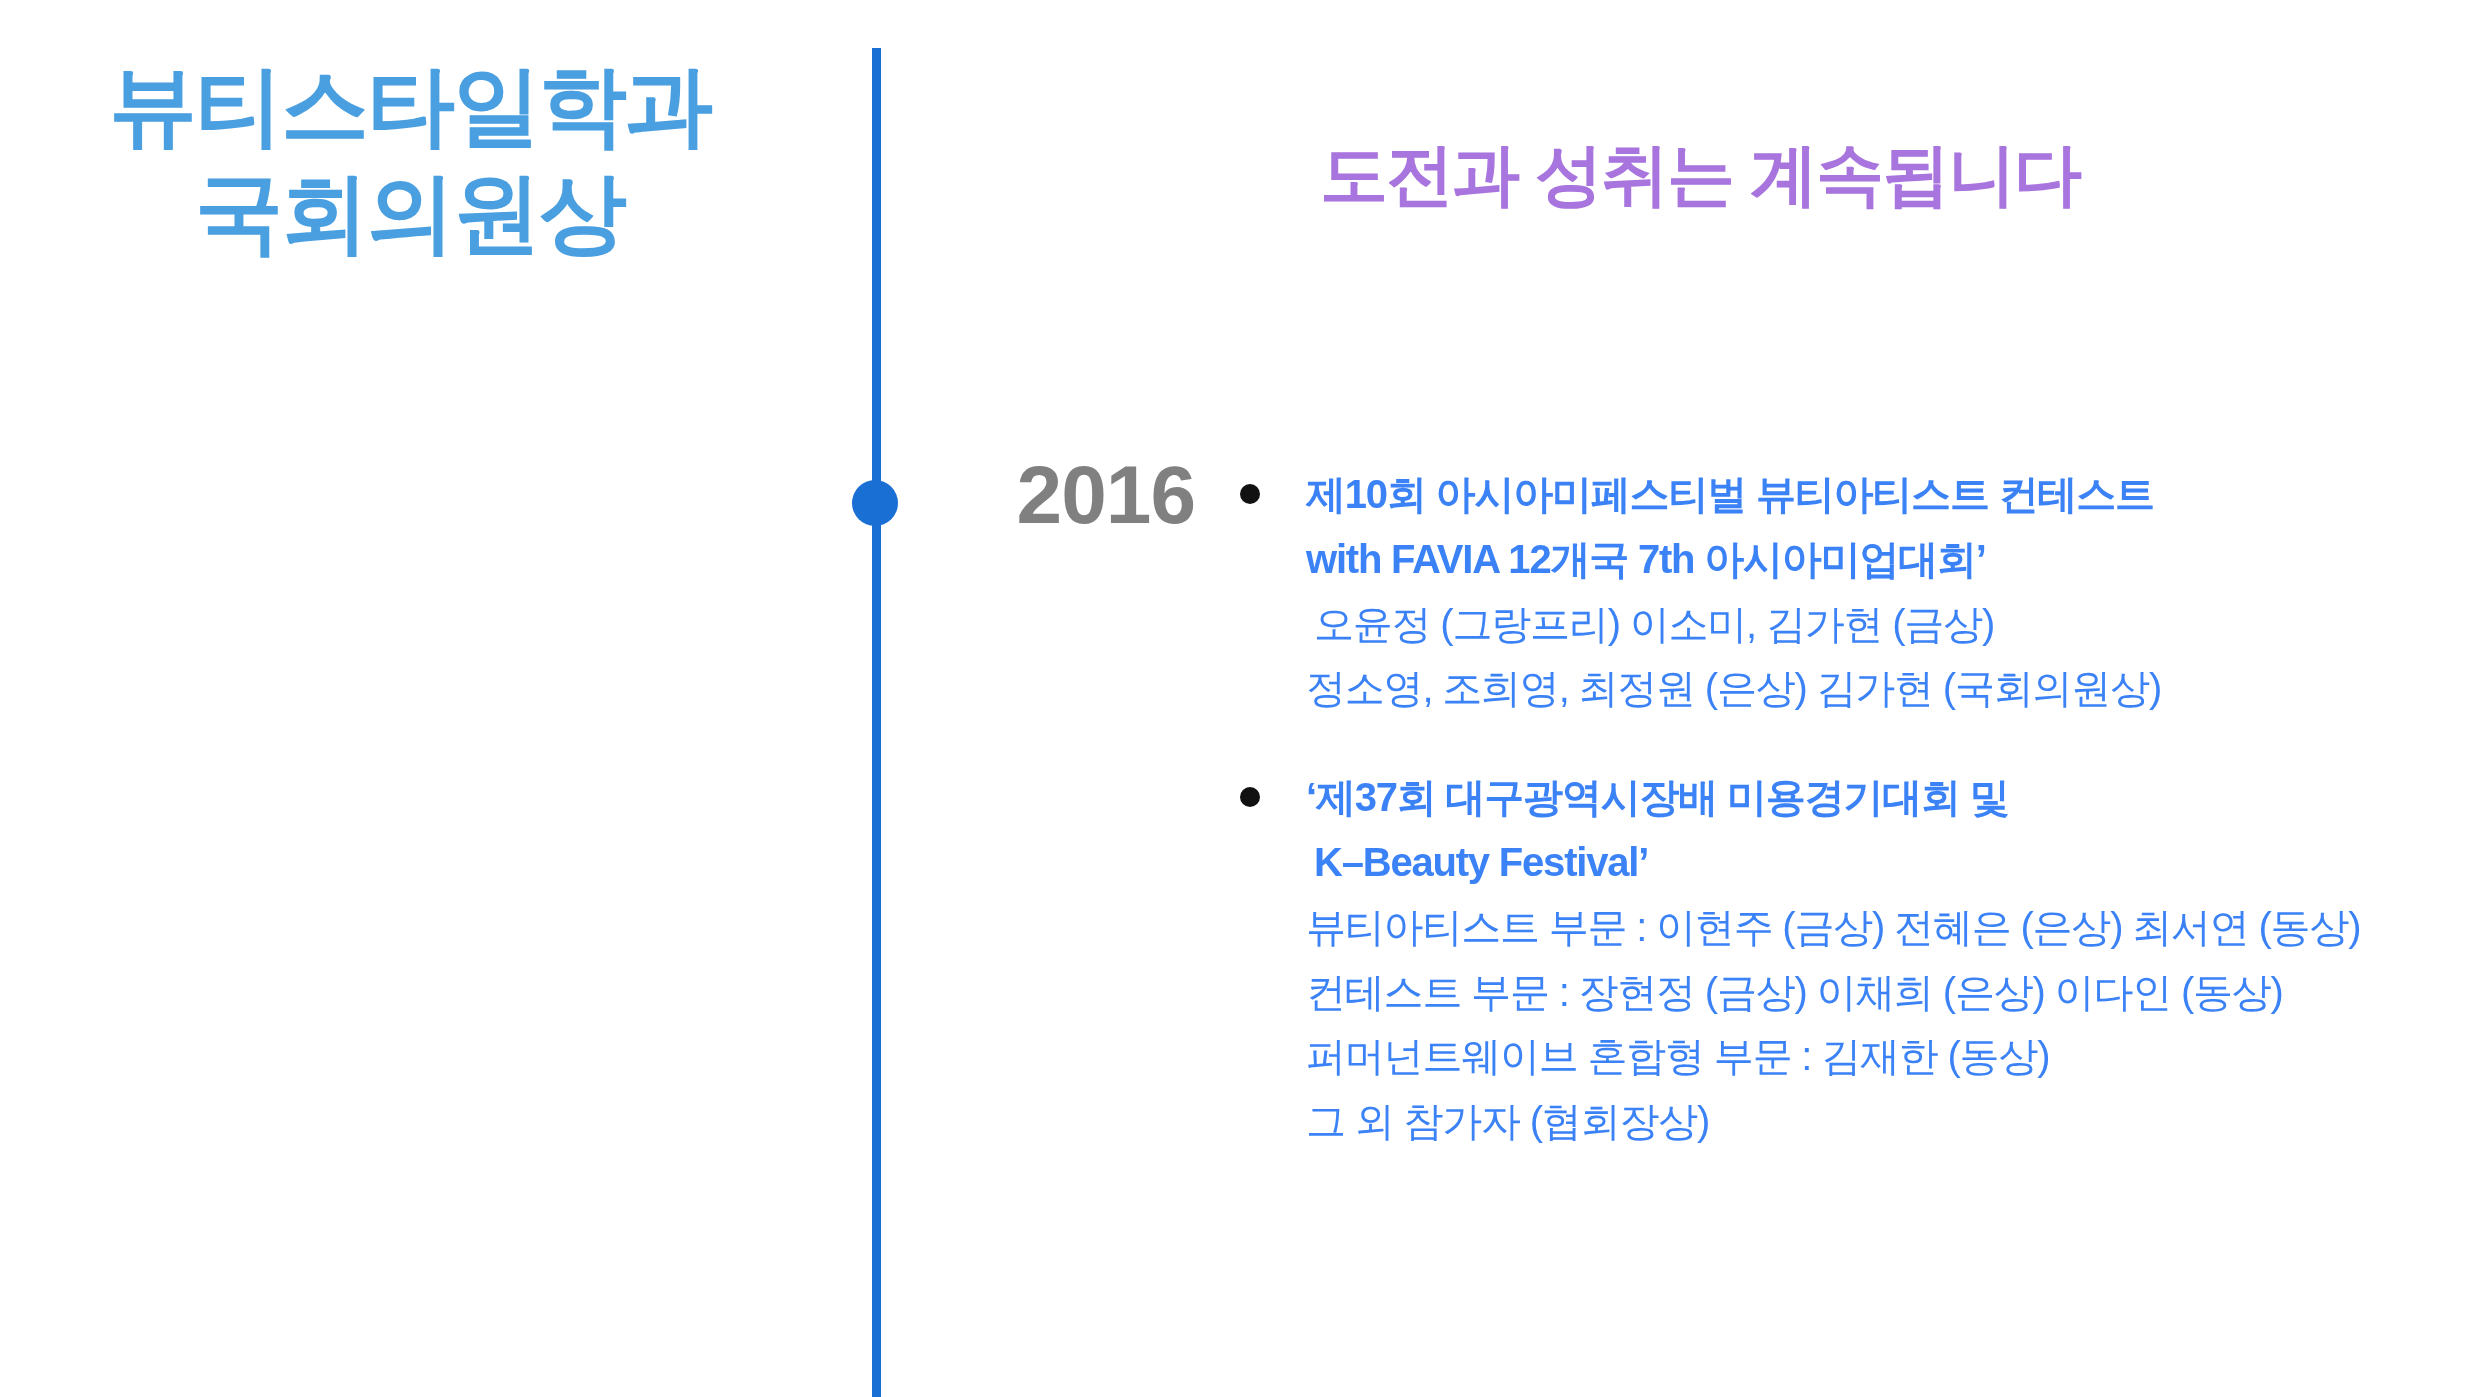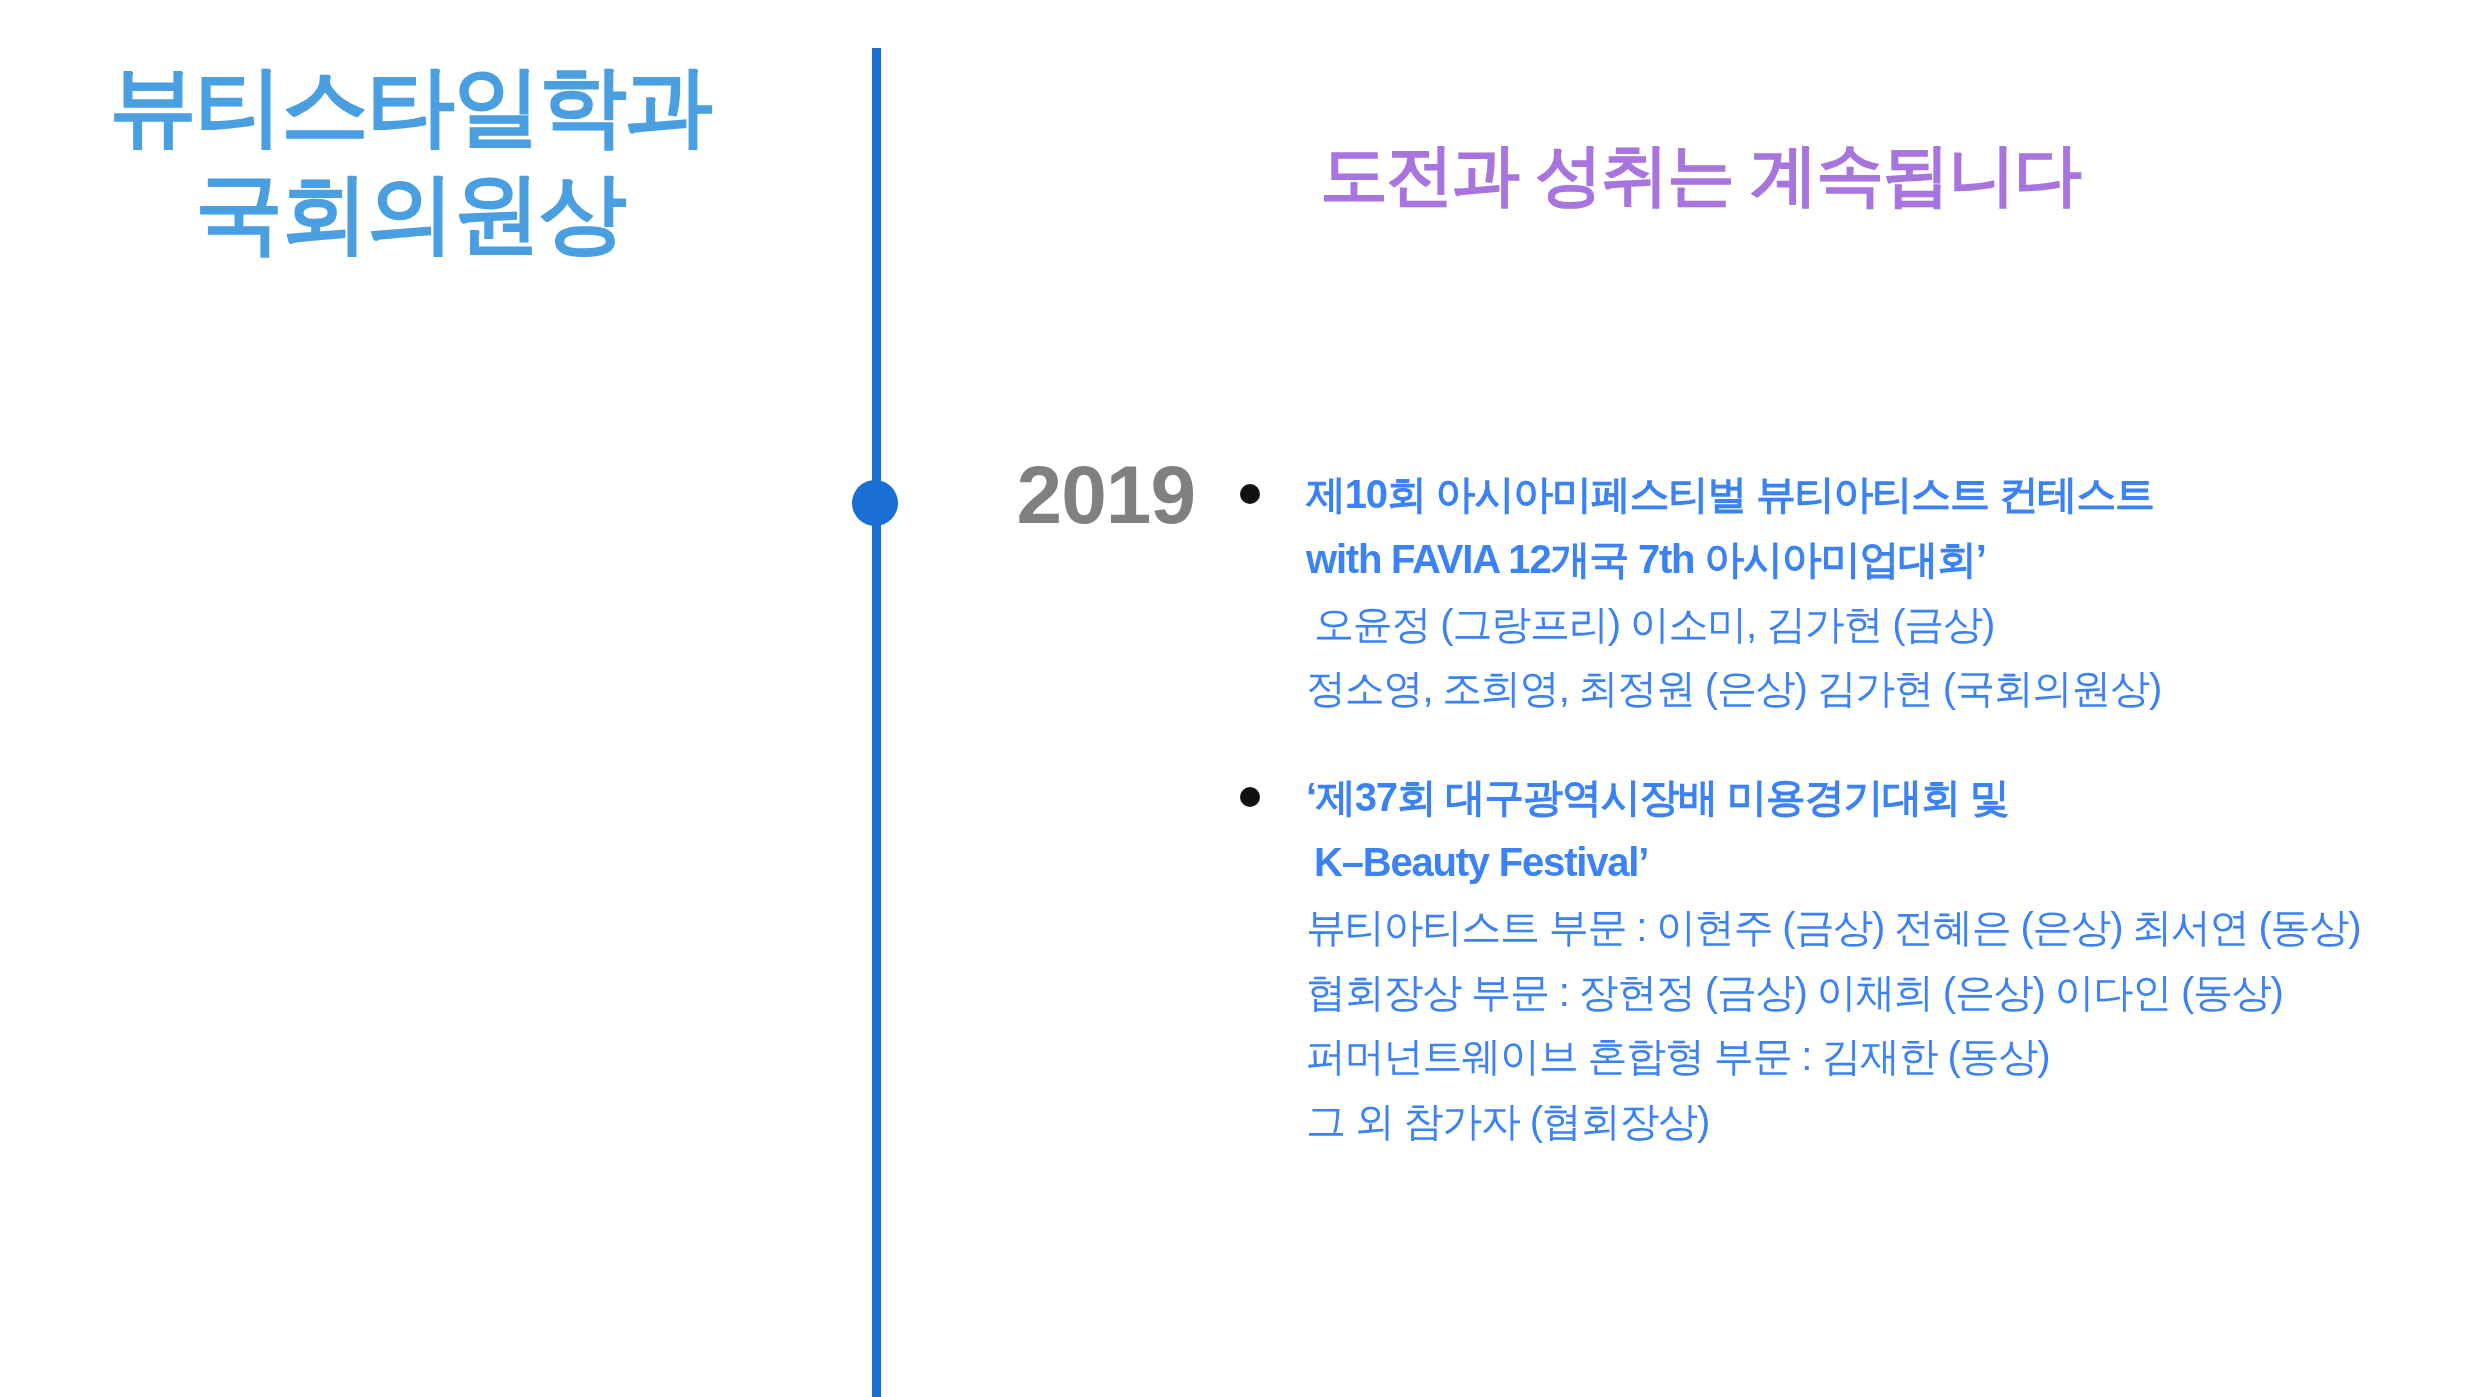--- a/index.html
+++ b/index.html
@@ -138,40 +138,40 @@
       <span class="l1">뷰티스타일학과</span>
       <span class="l2">국회의원상</span>
     </div>
   </div>
 
   <div id="timeline-axis"></div>
   <div id="timeline-dot"></div>
 
   <div id="headline">도전과 성취는 계속됩니다</div>
 
-  <div id="year">2019</div>
+  <div id="year">2016</div>
 
   <div id="entries">
 
     <div class="entry">
       <span class="bullet"></span>
       <div class="lines">
         <div class="line strong">제10회 아시아미페스티벌 뷰티아티스트 컨테스트</div>
         <div class="line strong">with FAVIA 12개국 7th 아시아미업대회’</div>
         <div class="line indent"> 오윤정 (그랑프리) 이소미, 김가현 (금상)</div>
         <div class="line">정소영, 조희영, 최정원 (은상) 김가현 (국회의원상)</div>
       </div>
     </div>
 
     <div class="entry">
       <span class="bullet"></span>
       <div class="lines">
         <div class="line strong">‘제37회 대구광역시장배 미용경기대회 및</div>
         <div class="line strong indent"> K–Beauty Festival’</div>
         <div class="line">뷰티아티스트 부문 : 이현주 (금상) 전혜은 (은상) 최서연 (동상)</div>
-        <div class="line">협회장상 부문 : 장현정 (금상)  이채희 (은상)  이다인 (동상)</div>
+        <div class="line">컨테스트 부문 : 장현정 (금상)  이채희 (은상)  이다인 (동상)</div>
         <div class="line">퍼머넌트웨이브 혼합형 부문 : 김재한 (동상)</div>
         <div class="line">그 외 참가자 (협회장상)</div>
       </div>
     </div>
 
   </div>
 </div>
 
 </body></html>

